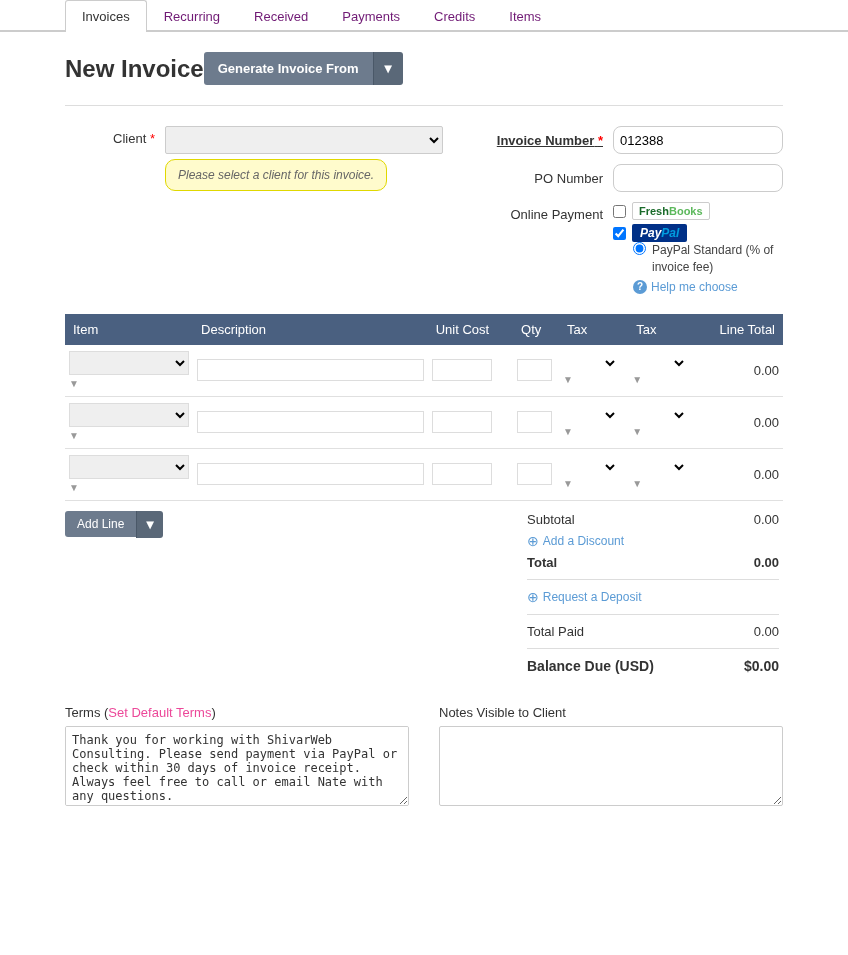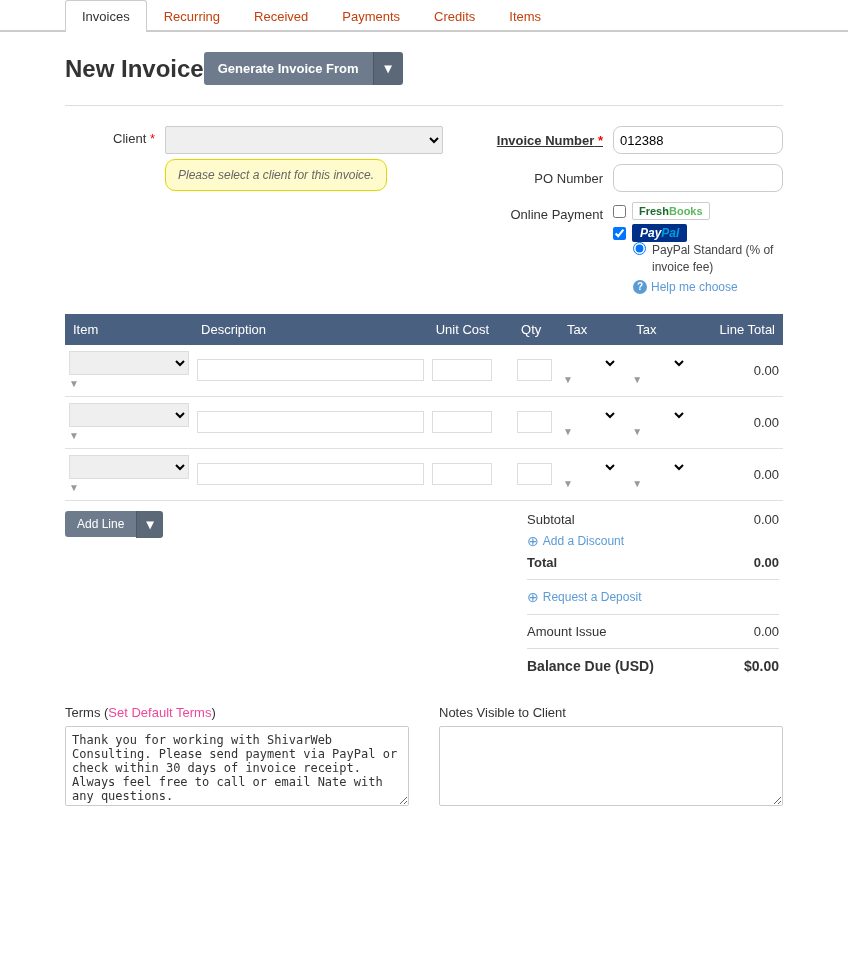--- a/index.html
+++ b/index.html
@@ -2,21 +2,21 @@
 <html><head>
   <meta charset="utf-8">
   <style>
     * { box-sizing: border-box; margin: 0; padding: 0; }
     body { font-family: Arial, Helvetica, sans-serif; font-size: 13px; color: #333; background: #f5f5f5; }
 
     .page-wrapper { width: 848px; background: #fff; min-height: 955px; }
 
     
     .tabs { display: flex; border-bottom: 2px solid #ccc; padding: 0 65px; background: #fff; }
-    .tab { padding: 8px 16px; cursor: pointer; font-size: 13px; color: #c2410c; text-decoration: none; border: 1px solid transparent; border-bottom: none; margin-bottom: -2px; }
+    .tab { padding: 8px 16px; cursor: pointer; font-size: 13px; color: #701a75; text-decoration: none; border: 1px solid transparent; border-bottom: none; margin-bottom: -2px; }
     .tab.active { background: #fff; border-color: #ccc; border-bottom-color: #fff; color: #333; border-radius: 3px 3px 0 0; }
 
     
     .main { padding: 20px 65px; }
 
     
     .header-row { display: flex; align-items: center; margin-bottom: 20px; }
     .page-title { font-size: 24px; font-weight: bold; color: #333; }
     .generate-btn { display: flex; align-items: center; }
     .generate-btn-main { background: #6d7b8d; color: #fff; border: none; padding: 9px 14px; font-size: 13px; font-weight: bold; cursor: pointer; border-radius: 3px 0 0 3px; }
@@ -293,21 +293,21 @@
           </div>
           <hr class="totals-divider">
           <div class="totals-row">
             <a class="request-deposit-link">
               <span class="plus-circle">⊕</span>
               <span>Request a Deposit</span>
             </a>
           </div>
           <hr class="totals-divider">
           <div class="amount-paid-row">
-            <span>Amount Issue</span>
+            <span>Total Paid</span>
             <span>0.00</span>
           </div>
           <hr class="totals-divider">
           <div class="balance-row">
             <span>Balance Due (USD)</span>
             <span>$0.00</span>
           </div>
         </div>
       </div>
     </div>

